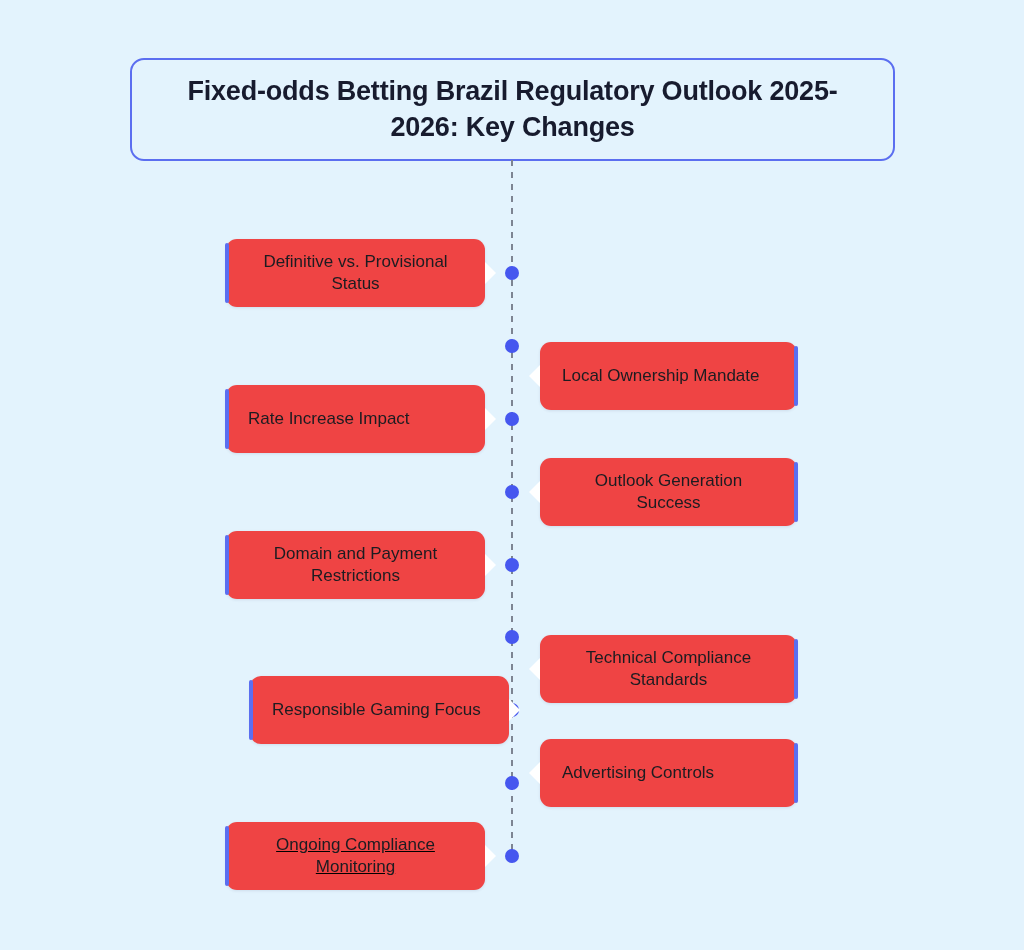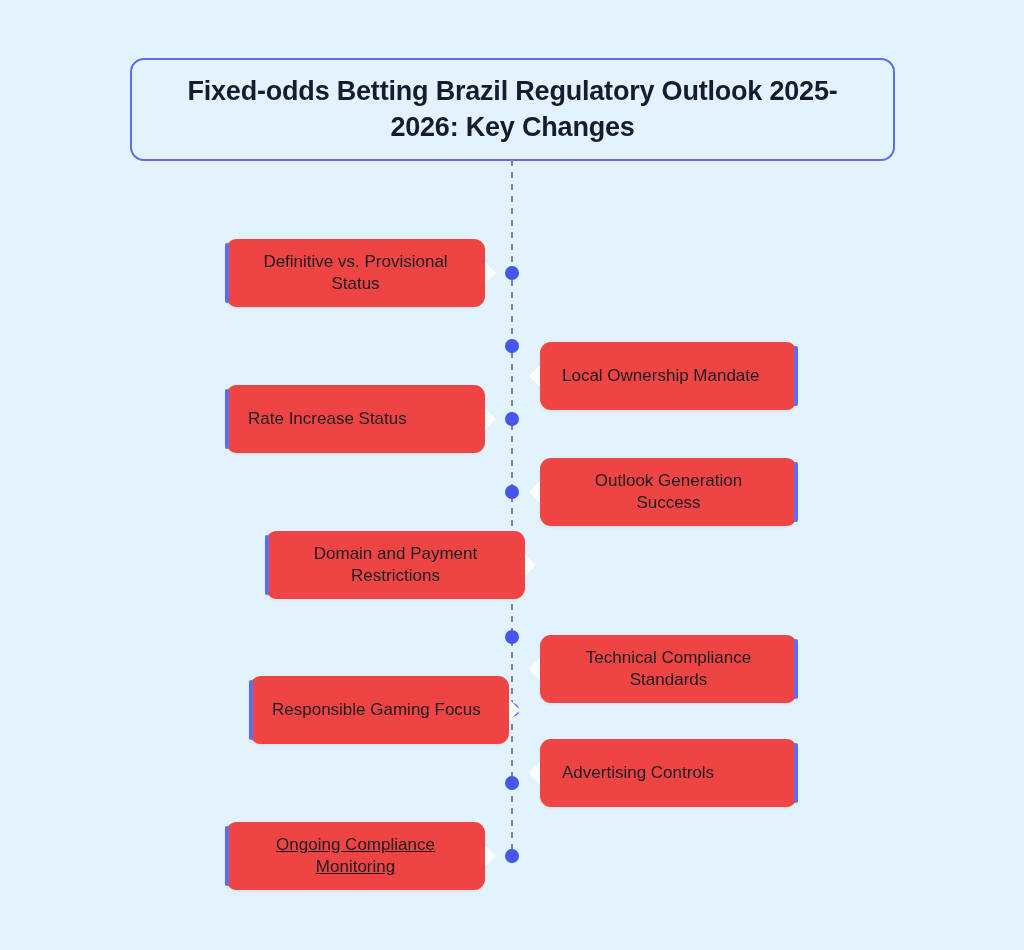--- a/index.html
+++ b/index.html
@@ -145,26 +145,26 @@
     <div class="timeline-dot" style="top: 856px;"></div>
   </div>
 <div id="cards-layer">
     <div class="card left" style="top: 239px;">
       <div class="card-label">Definitive vs. Provisional Status</div>
     </div>
     <div class="card right" style="top: 312px; margin-top: 30px;">
       <div class="card-label">Local Ownership Mandate</div>
     </div>
     <div class="card left" style="top: 385px;">
-      <div class="card-label">Rate Increase Status</div>
+      <div class="card-label">Rate Increase Impact</div>
     </div>
     <div class="card right" style="top: 458px;">
       <div class="card-label">Outlook Generation Success</div>
     </div>
-    <div class="card left" style="top: 531px; margin-left: 40px;">
+    <div class="card left" style="top: 531px;">
       <div class="card-label">Domain and Payment Restrictions</div>
     </div>
     <div class="card right" style="top: 635px;">
       <div class="card-label">Technical Compliance Standards</div>
     </div>
     <div class="card left" style="top: 676px; margin-left: 24px;">
       <div class="card-label">Responsible Gaming Focus</div>
     </div>
     <div class="card right" style="top: 739px;">
       <div class="card-label">Advertising Controls</div>

